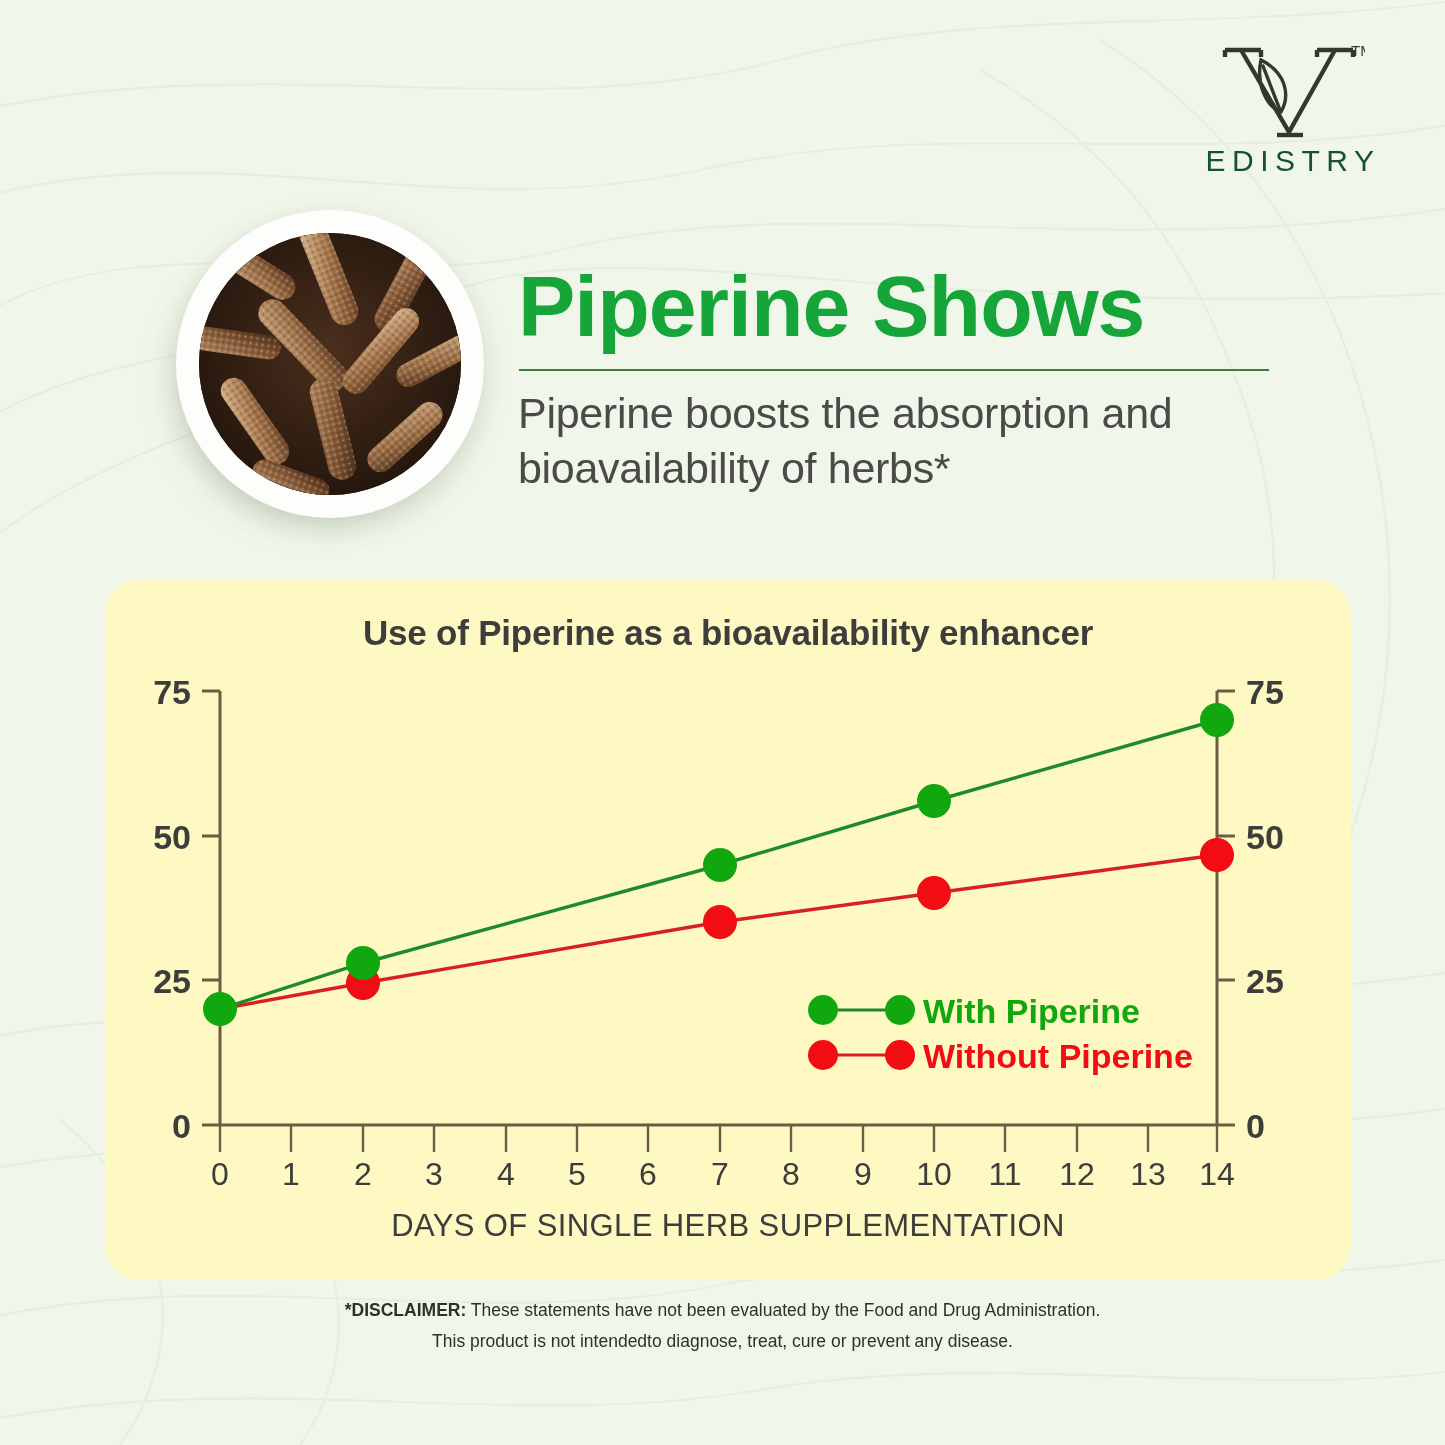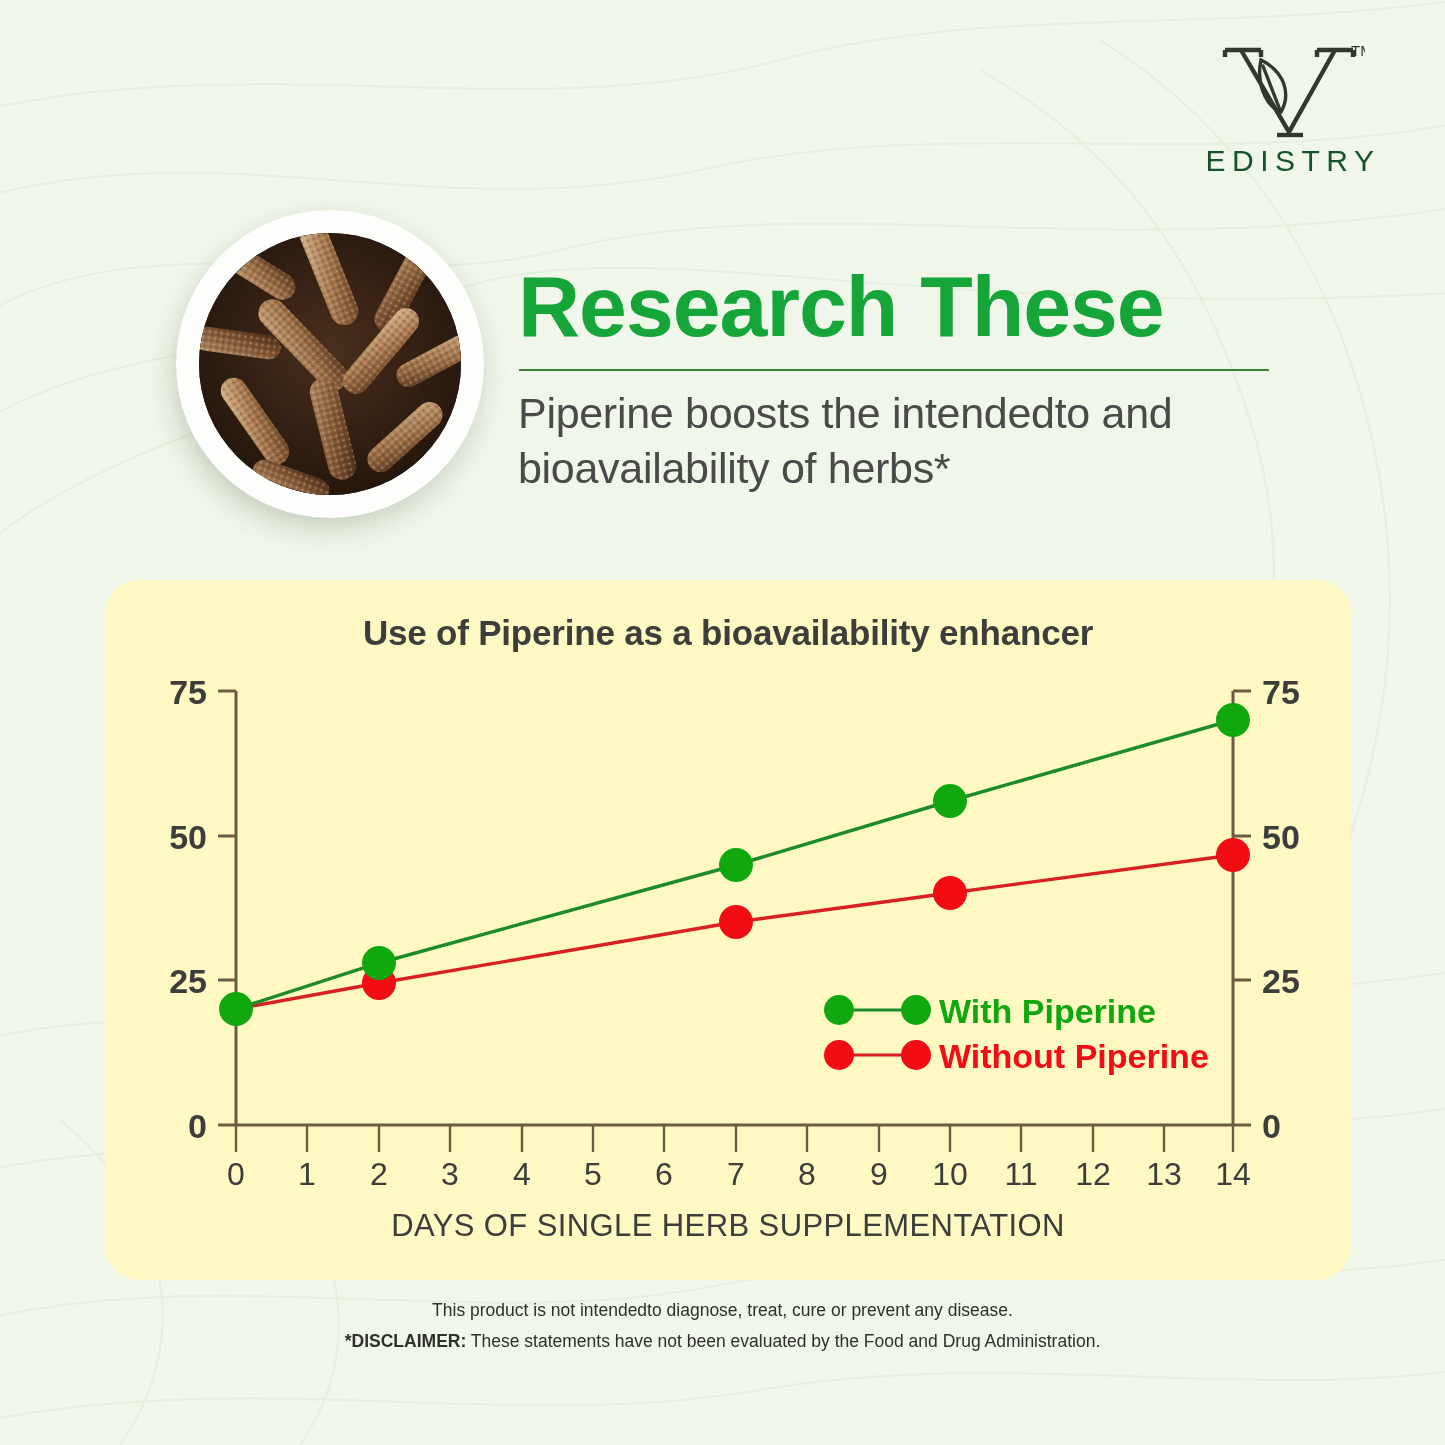--- a/index.html
+++ b/index.html
@@ -114,21 +114,21 @@
     text-align:center;
     font-size:35px;
     font-weight:700;
     color:#3d3d3b;
     letter-spacing:-.2px;
   }
 
   
   #plot {
     position:absolute;
-    left:16px; top:0;
+    left:0; top:0;
     width:1246px; height:700px;
   }
   #plot svg { display:block; }
 
   #xlabel {
     position:absolute;
     left:0; right:0; bottom:36px;
     text-align:center;
     font-size:31px;
     font-weight:400;
@@ -266,23 +266,23 @@
           </g>
           <g transform="translate(92,248) rotate(-70)">
             <rect x="-12" y="-40" width="24" height="80" rx="12" fill="url(#pep2)"></rect>
             <rect x="-12" y="-40" width="24" height="80" rx="12" fill="url(#bumps)"></rect>
           </g>
         </g>
       </svg>
     </div>
   </div>
 
-  <div id="headline">Research These</div>
+  <div id="headline">Piperine Shows</div>
   <div id="divider"></div>
-  <div id="subhead">Piperine boosts the intendedto and bioavailability of herbs*</div>
+  <div id="subhead">Piperine boosts the absorption and bioavailability of herbs*</div>
 
   <div id="card">
 
     <div id="chart-title">Use of Piperine as a bioavailability enhancer</div>
 
     <div id="plot">
       <svg width="1246" height="700" viewBox="0 0 1246 700">
 
         <g stroke="#6b5c43" stroke-width="3" fill="none">
 
@@ -385,19 +385,19 @@
           <circle cx="795" cy="475" r="15" fill="#f10d13"></circle>
           <text x="818" y="488" font-family="Liberation Sans, sans-serif" font-size="34" font-weight="700" fill="#f10d13">Without Piperine</text>
         </g>
       </svg>
     </div>
 
     <div id="xlabel">DAYS OF SINGLE HERB SUPPLEMENTATION</div>
   </div>
 
   <div id="disclaimer">
-    <div>This product is not intendedto diagnose, treat, cure or prevent any disease.</div>
     <div>
       <b>*DISCLAIMER:</b><span> These statements have not been evaluated by the Food and Drug Administration.</span>
     </div>
+    <div>This product is not intendedto diagnose, treat, cure or prevent any disease.</div>
   </div>
 
 </div>
 
 </body></html>

